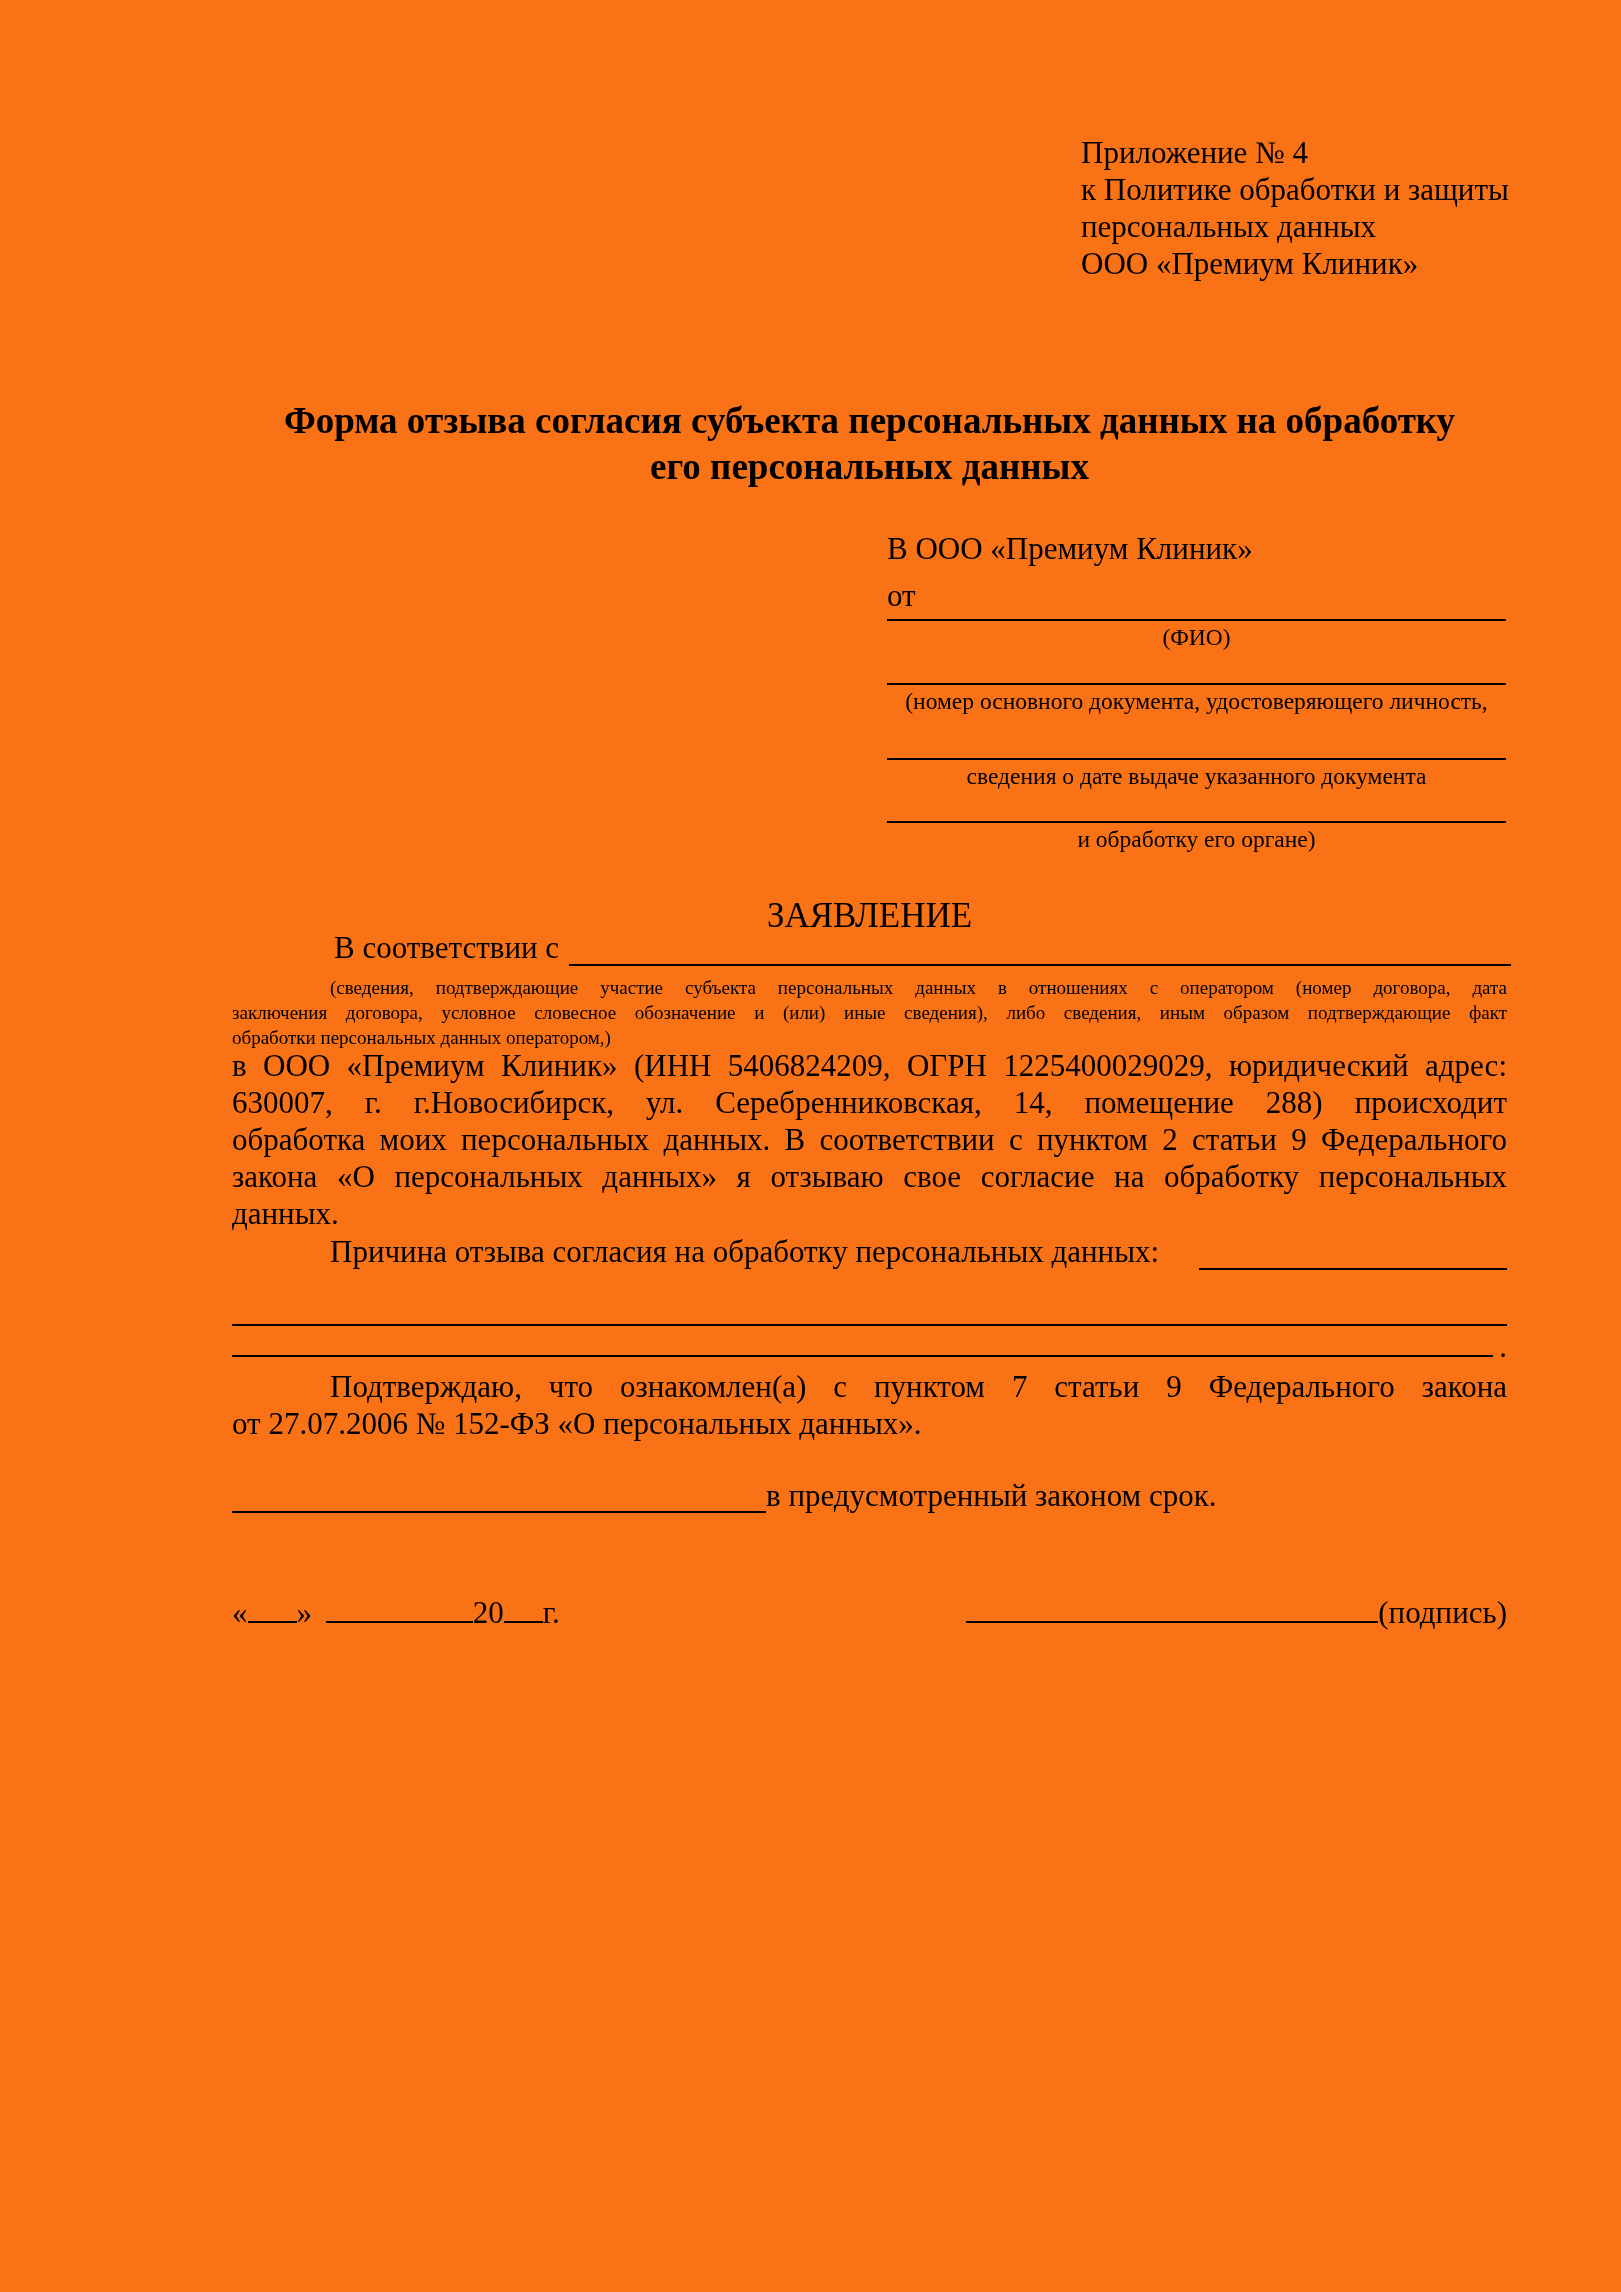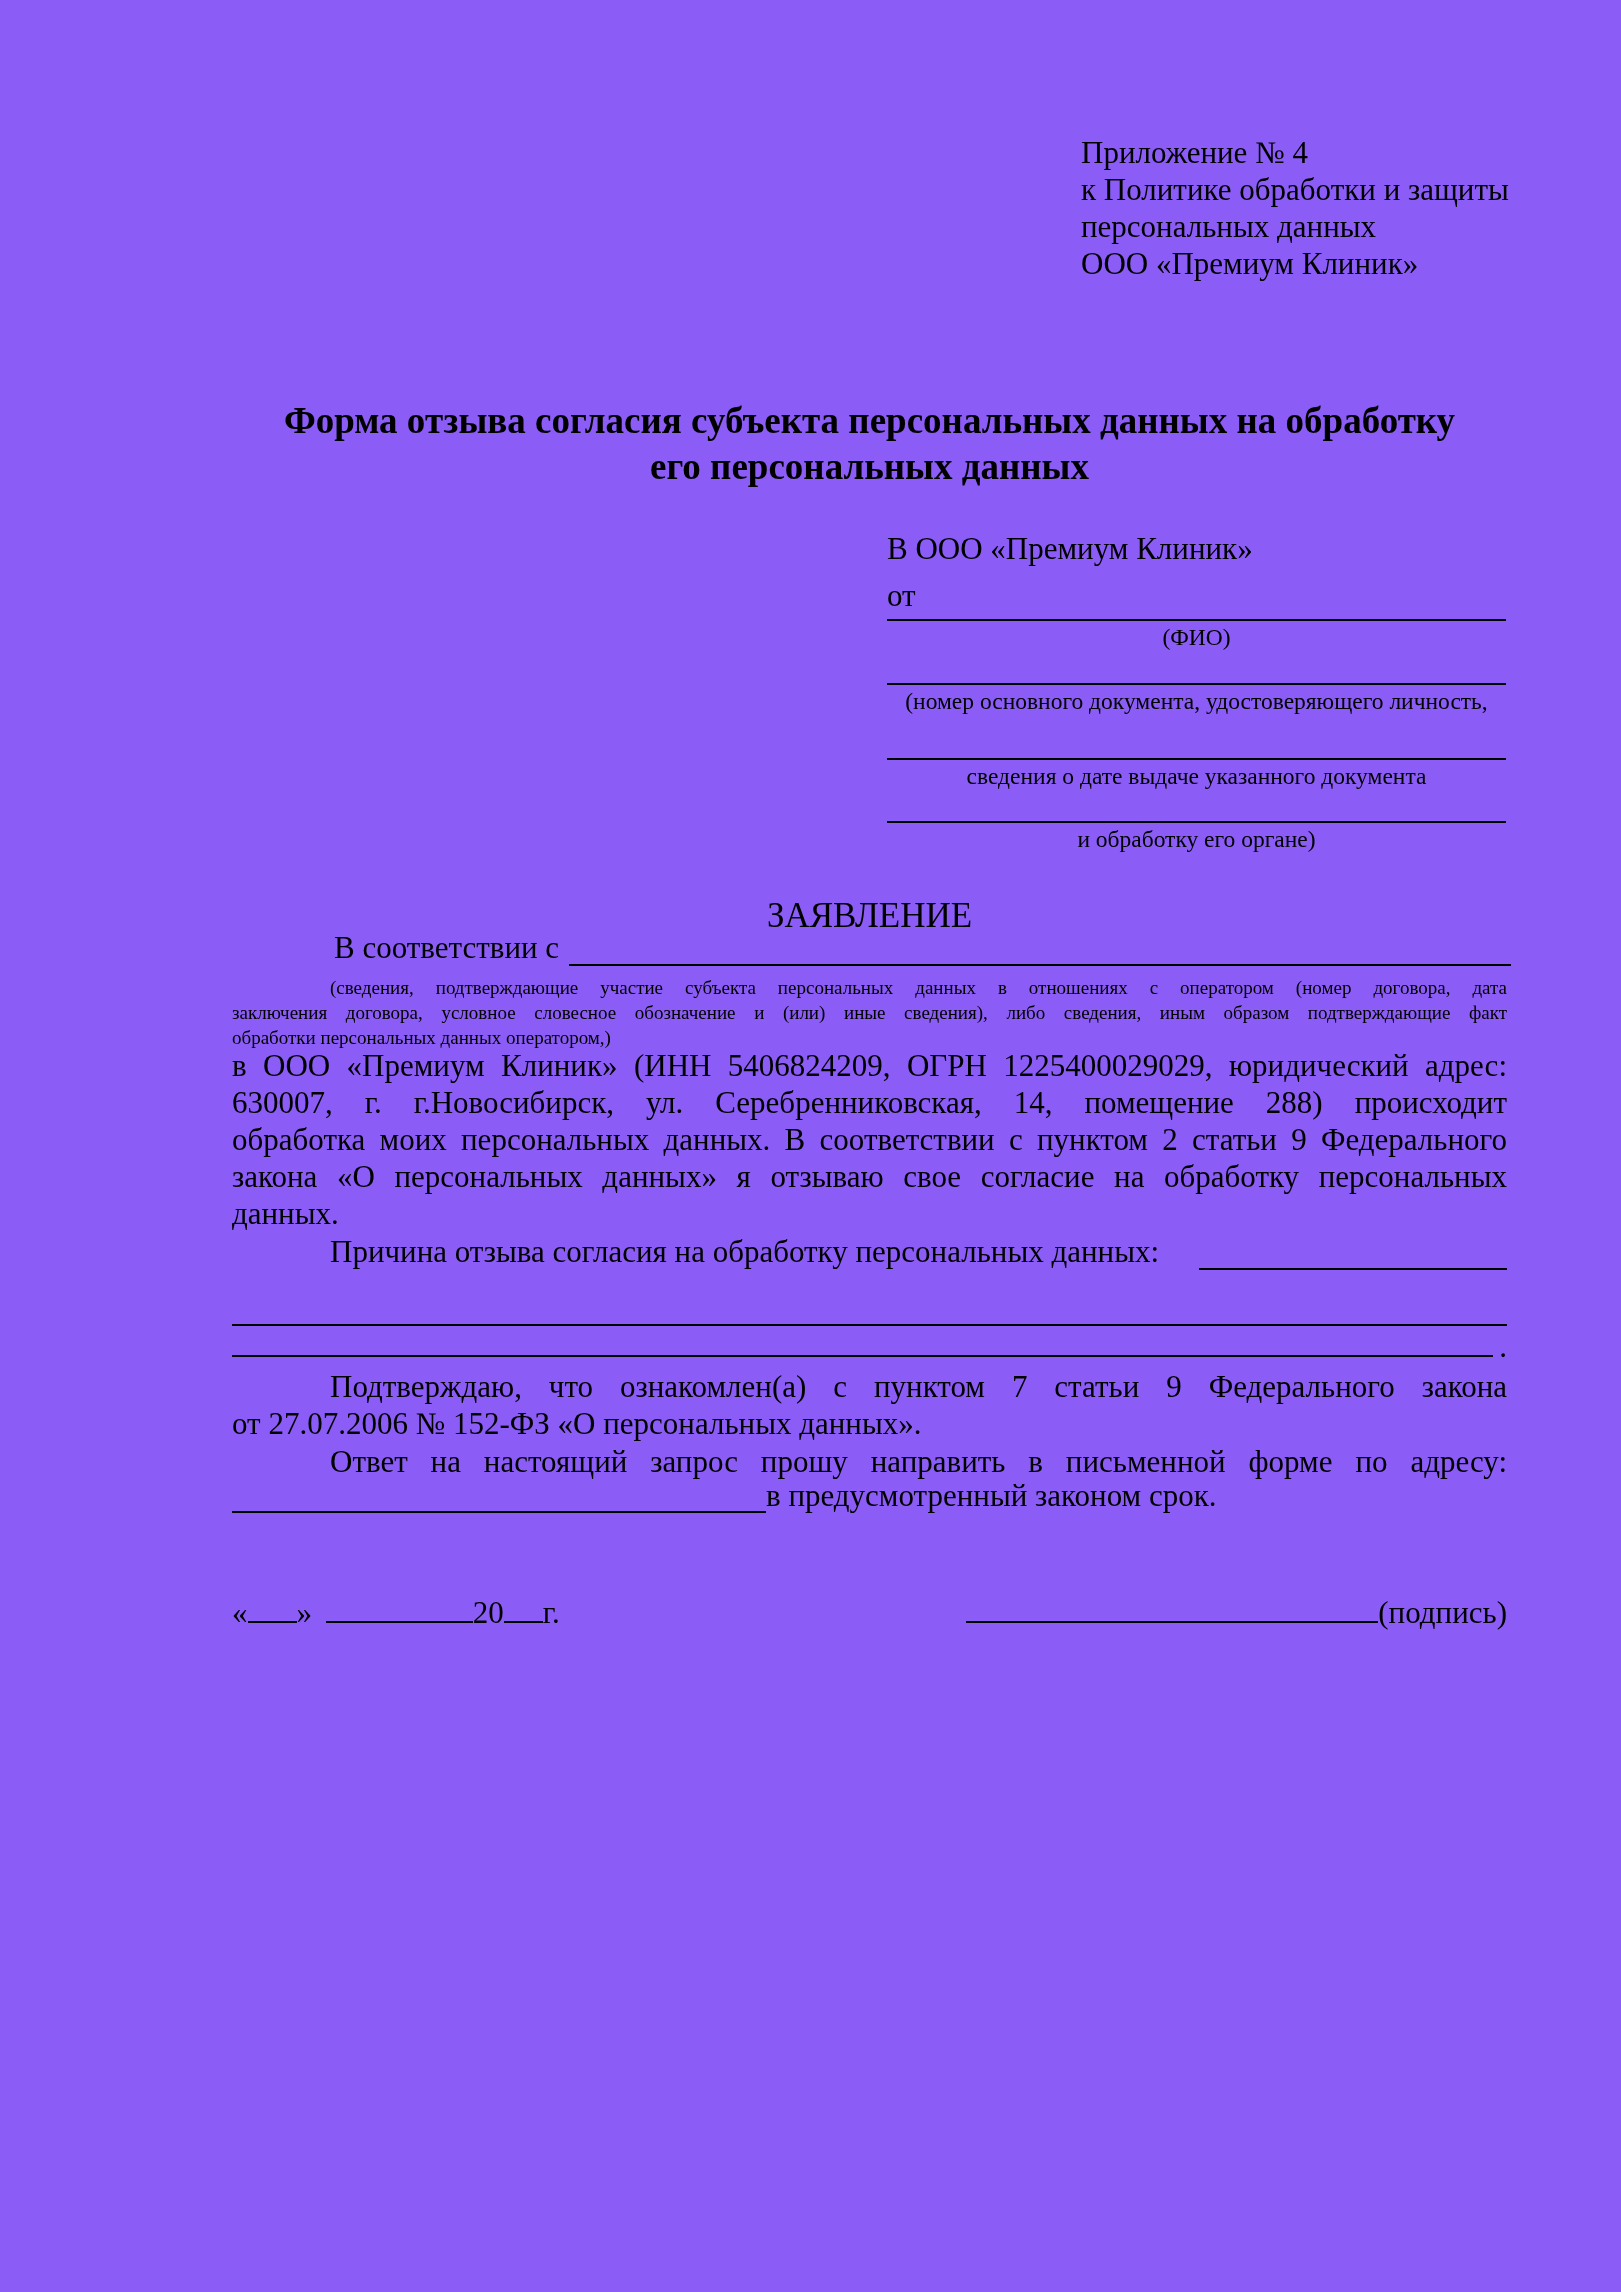--- a/index.html
+++ b/index.html
@@ -1,19 +1,19 @@
 <!DOCTYPE html>
 <html><head>
 <meta charset="utf-8">
 <style>
   html,body{margin:0;padding:0;background:#e8e8e8;}
   .page{
     position:relative;
     width:1621px;height:2293px;
-    background:#8b5cf6;
+    background:#f97316;
     font-family:"Liberation Serif","DejaVu Serif",serif;
     color:#000;
     margin:0 auto;
     overflow:hidden;
   }
   
   .hdr{position:absolute;left:1081px;top:134px;font-size:31px;line-height:37px;}
   
   .title{position:absolute;left:232px;top:398px;width:1275px;
          text-align:center;font-weight:700;font-size:37px;line-height:46px;}
@@ -127,21 +127,20 @@
   <div class="rule2">
     <span class="fill"></span>
     <span class="dot">.</span>
   </div>
 
   <div class="confirm">
     <div class="first jl">Подтверждаю, что ознакомлен(а) с пунктом 7 статьи 9 Федерального закона</div>
     <div>от 27.07.2006 № 152-ФЗ «О персональных данных».</div>
   </div>
 
-  <div class="reply1 jl">Ответ на настоящий запрос прошу направить в письменной форме по адресу:</div>
   <div class="reply2 row">
     <span class="uline"></span>
     <span>в предусмотренный законом срок.</span>
   </div>
 
   <div class="bottom">
     <span>
       <span>«</span><span class="blank b-day"></span><span>»</span><span class="blank b-month"></span><span>20</span><span class="blank b-year"></span><span>г.</span>
     </span>
     <span>

